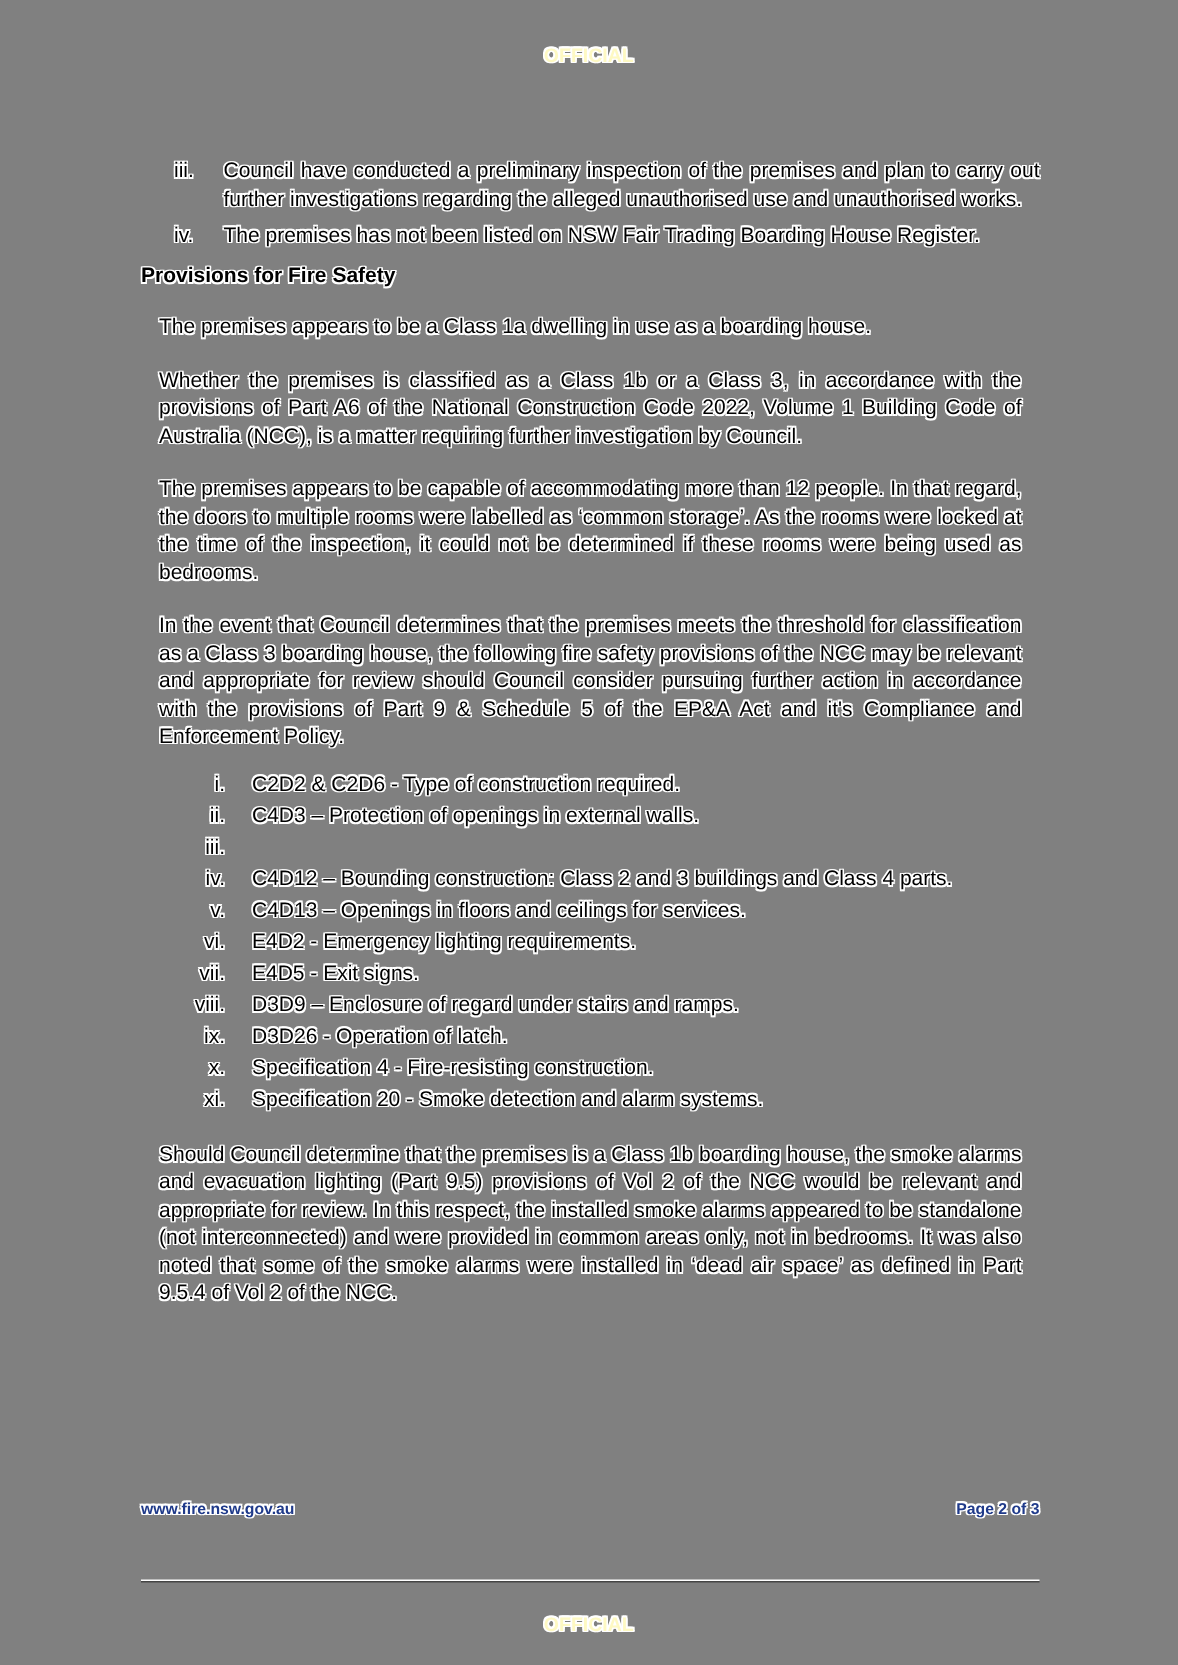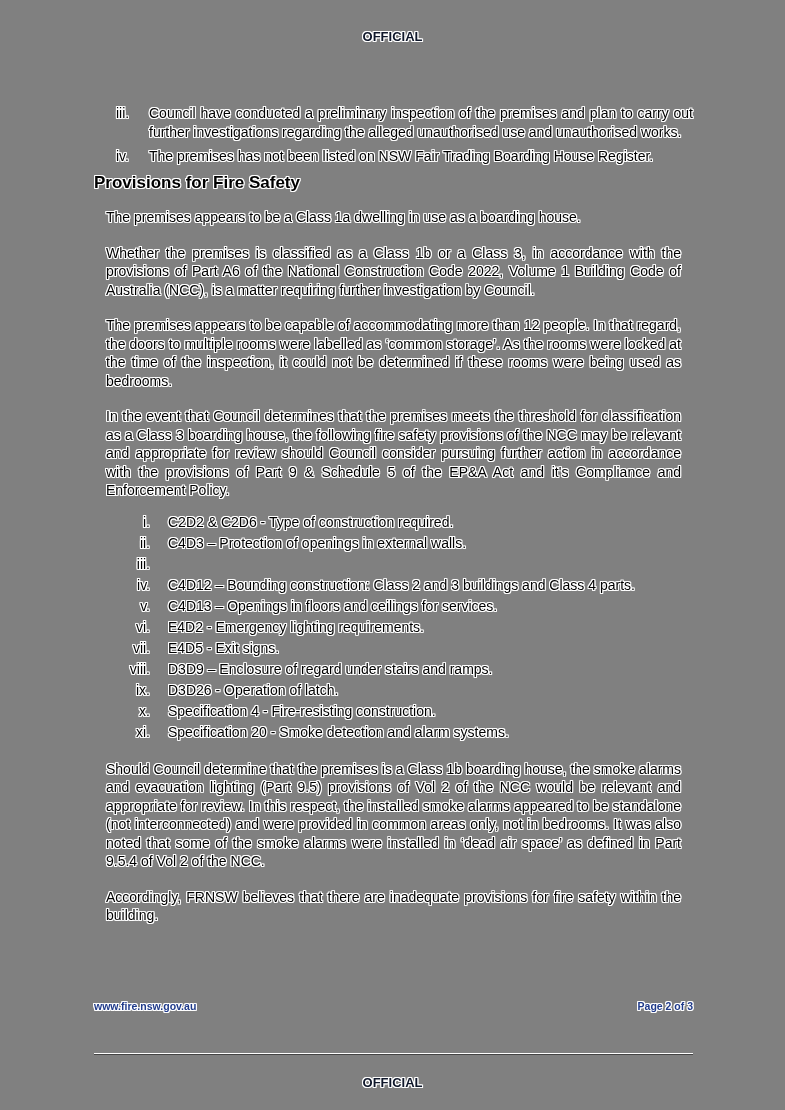--- a/index.html
+++ b/index.html
@@ -3,33 +3,33 @@
 <meta charset="utf-8">
 <style>
   html, body { margin:0; padding:0; }
   body {
     width:785px; height:1110px; background:#808080; position:relative; overflow:hidden;
     font-family:"Liberation Sans", sans-serif; color:#000;
   }
   .halo { text-shadow: 1px 0 0 #fff, -1px 0 0 #fff, 0 1px 0 #fff, 0 -1px 0 #fff, 1px 1px 0 #fff, -1px -1px 0 #fff, 1px -1px 0 #fff, -1px 1px 0 #fff; }
   .official {
     position:absolute; left:0; width:785px; text-align:center;
-    font-weight:bold; font-size:13px; color:#0f172a;
+    font-weight:bold; font-size:13px; color:#fef9c3;
   }
   .official.top { top:29px; }
   .official.bottom { top:1075px; }
   .content {
     position:absolute; left:94px; top:104px; width:599px;
     font-size:14px; line-height:18.5px;
   }
   p { margin:12px; text-align:justify; }
   .hanging { display:flex; margin-bottom:6px; }
   .hanging .num { width:55px; flex:none; text-align:left; padding-left:22px; box-sizing:border-box; }
   .hanging .txt { flex:1; text-align:justify; }
-  h3 { font-size:17px; font-weight:bold; margin:8px 0 16px 0; }
+  h3 { font-size:14px; font-weight:bold; margin:8px 0 16px 0; }
   .para { margin-bottom:17px; }
   ol.prov { list-style:none; margin:0 0 17px 0; padding:0; }
   ol.prov li { display:flex; height:21px; line-height:21px; }
   ol.prov .num { width:56px; text-align:right; padding-right:18px; flex:none; }
   ol.prov .txt { flex:1; }
   .footer-line {
     position:absolute; left:94px; top:1053px; width:599px; height:1px; background:#fff;
     box-shadow:0 1px 0 #444;
   }
   .footer-left, .footer-right {
@@ -100,19 +100,18 @@
         <span class="num">x.</span>
         <span class="txt">Specification 4 - Fire-resisting construction.</span>
       </li>
     <li>
         <span class="num">xi.</span>
         <span class="txt">Specification 20 - Smoke detection and alarm systems.</span>
       </li>
   </ol>
 
   <p class="para">Should Council determine that the premises is a Class 1b boarding house, the smoke alarms and evacuation lighting (Part 9.5) provisions of Vol 2 of the NCC would be relevant and appropriate for review. In this respect, the installed smoke alarms appeared to be standalone (not interconnected) and were provided in common areas only, not in bedrooms. It was also noted that some of the smoke alarms were installed in ‘dead air space’ as defined in Part 9.5.4 of Vol 2 of the NCC.</p>
-  <p class="para">Accordingly, FRNSW believes that there are inadequate provisions for fire safety within the building.</p>
 </div>
 
 <div class="footer-line"></div>
 <div class="footer-left halo">www.fire.nsw.gov.au</div>
 <div class="footer-right halo">Page 2 of 3</div>
 <div class="official bottom halo">OFFICIAL</div>
 
 </body></html>

